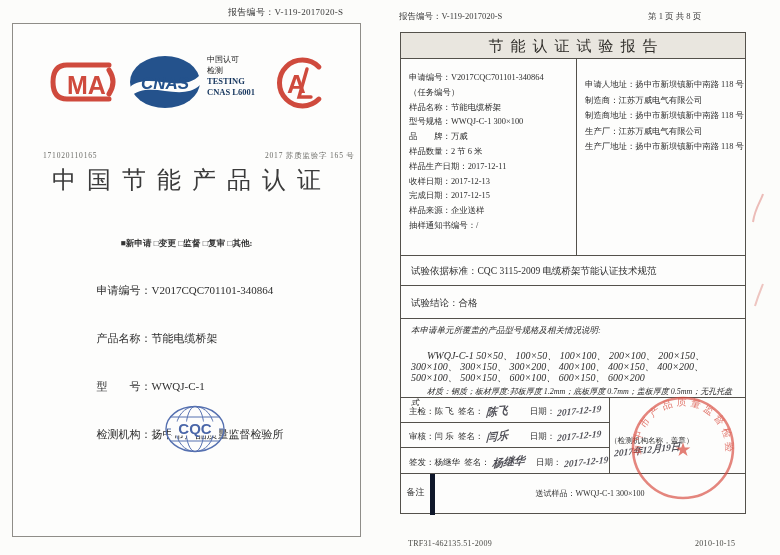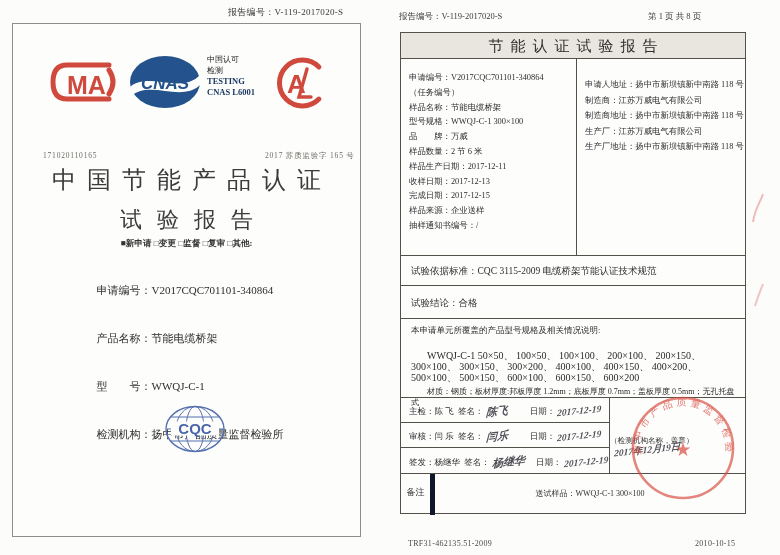--- a/index.html
+++ b/index.html
@@ -28,21 +28,21 @@
   .sec{box-sizing:border-box;border-bottom:1px solid #54514b;position:relative;}
   .sec-title{height:26px;background:#e9e6df;text-align:center;font-size:15px;color:#2f2d29;
              letter-spacing:7px;text-indent:7px;line-height:26px;}
   .sec-info{height:197px;}
   .info-div{position:absolute;left:175px;top:0;height:100%;border-left:1px solid #54514b;}
   .info-left{position:absolute;left:8px;top:12px;width:164px;font-size:8.4px;line-height:14.8px;}
   .info-right{position:absolute;left:184px;top:18px;width:158px;font-size:8.4px;line-height:15.6px;}
   .info-left div,.info-right div{white-space:nowrap;}
   .sec-standard{height:30px;font-size:9.5px;padding:9px 0 0 10px;}
   .sec-conclusion{height:33px;font-size:9.5px;padding:11px 0 0 10px;}
-  .sec-coverage{height:79px;font-size:8.5px;padding:6px 8px 0 10px;}
+  .sec-coverage{height:79px;font-size:8.5px;padding:6px 8px 0 10px;font-style:italic;}
   .cov-models{font-size:10px;line-height:11px;margin-top:13px;text-indent:16px;color:#2a2a2a;}
   .cov-mat{font-size:8px;margin-top:3px;text-indent:16px;color:#2a2a2a;}
   .sec-sig{height:76px;}
   .sig-rows{position:absolute;left:0;top:0;width:208px;}
   .sig-row{height:25px;line-height:25px;border-bottom:1px solid #54514b;padding-left:8px;
            font-size:8.5px;white-space:nowrap;box-sizing:border-box;}
   .sig-row:last-child{border-bottom:none;height:26px;line-height:26px;}
   .sig-div{position:absolute;left:208px;top:0;height:100%;border-left:1px solid #54514b;}
   .stamp-cell{position:absolute;left:199px;top:0;width:136px;height:100%;text-decoration:underline;}
   .stamp-note{position:absolute;left:10px;top:38px;font-size:7.6px;color:#333;}
@@ -88,21 +88,20 @@
       </div>
 
       <svg class="abs" style="left:254px;top:33px;" width="66" height="52" viewBox="0 0 66 52">
         <path d="M 51.9,9.9 A 23,23 0 1 0 51.9,42.1" fill="none" stroke="#cf4a3d" stroke-width="5" stroke-linecap="round"></path>
         <text x="20" y="36" font-size="26" font-weight="bold" fill="#cf4a3d" font-family="Liberation Sans, sans-serif">A</text>
         <path d="M 40,12 L 32,40 L 44,40" fill="none" stroke="#cf4a3d" stroke-width="3.4" stroke-linecap="round"></path>
       </svg>
       <div class="abs logo-num nowrap" style="left:252px;top:87px;">2017 苏质监验字 165 号</div>
 
       <div class="abs cover-title1">中国节能产品认证</div>
-      <div class="abs cover-title2">试验报告</div>
       <div class="abs cover-checks">■新申请 □变更  □监督  □复审  □其他:</div>
 
       <div class="abs cover-fields">
         <div class="row">
           <span>申请编号：</span><span>V2017CQC701101-340864</span>
         </div>
         <div class="row">
           <span>产品名称：</span><span>节能电缆桥架</span>
         </div>
         <div class="row">

